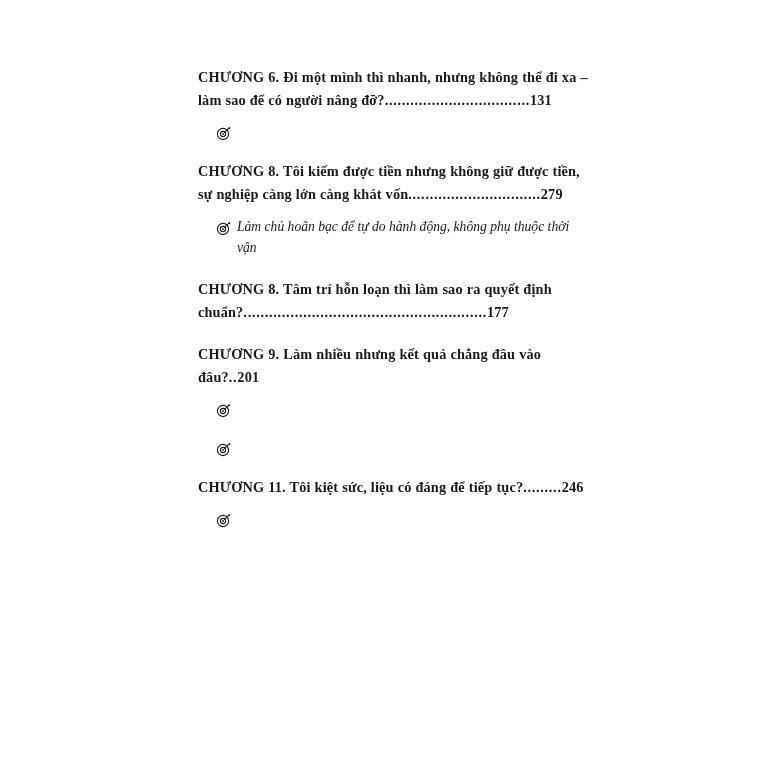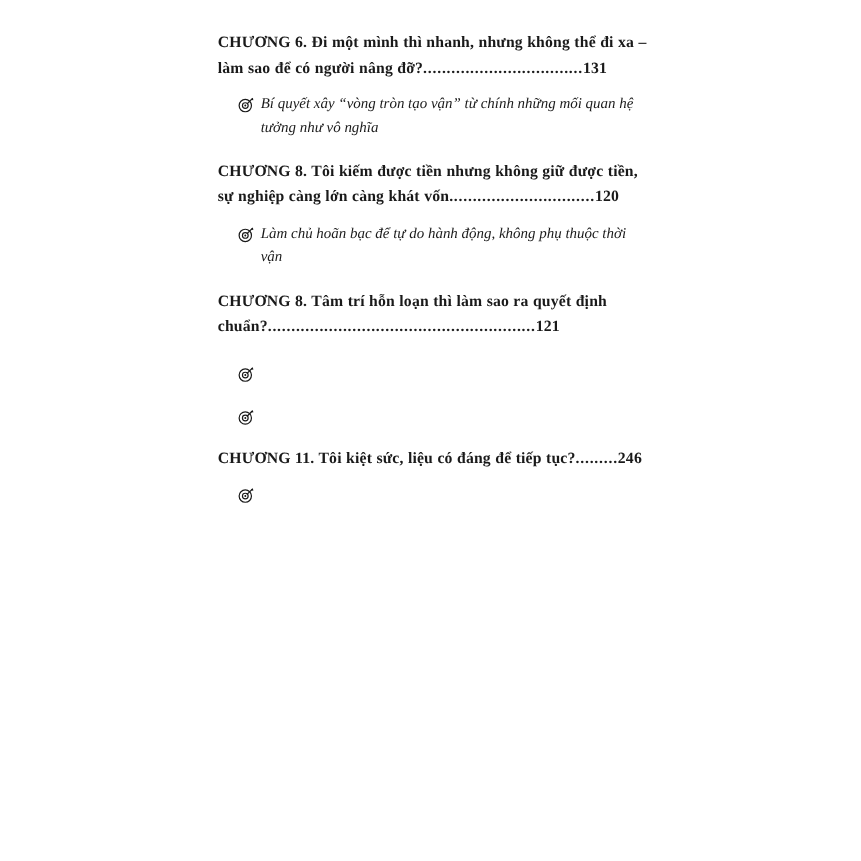--- a/index.html
+++ b/index.html
@@ -12,21 +12,21 @@
     background: #ffffff;
     font-family: "Liberation Serif", serif;
     color: #1a1a1a;
     overflow: hidden;
   }
   .page {
     position: relative;
     width: 783px;
     height: 783px;
     box-sizing: border-box;
-    padding: 28px 200px 0 198px;
+    padding: 66px 200px 0 198px;
   }
   .toc {
     width: 390px;
   }
   .entry {
     margin-bottom: 19px;
   }
   .entry:last-child {
     margin-bottom: 0;
   }
@@ -83,45 +83,45 @@
       <div class="sub">
         <span class="bullet-icon">
           <svg width="15" height="15" viewBox="0 0 15 15">
               <circle cx="7" cy="8" r="5.6" fill="none" stroke="#1a1a1a" stroke-width="1.1"></circle>
               <circle cx="7" cy="8" r="2.6" fill="none" stroke="#1a1a1a" stroke-width="1.1"></circle>
               <circle cx="7" cy="8" r="0.9" fill="#1a1a1a"></circle>
               <line x1="8.4" y1="6.6" x2="13.6" y2="1.4" stroke="#1a1a1a" stroke-width="1.1"></line>
               <polygon points="13.9,0.9 14.3,3.1 11.8,2.6" fill="#1a1a1a"></polygon>
             </svg>
         </span>
-        <span class="sub-text">Bí quyết xây “vòng tròn tạo vận” từ chính những mối quan hệ tưởng như vô nghĩa</span>
       </div>
     </div>
 
     <div class="entry">
-      <div class="chapter-line"><span class="chapter-title">CHƯƠNG 8.</span> <span class="chapter-title">Tôi kiếm được tiền nhưng không giữ được tiền, sự nghiệp càng lớn càng khát vốn</span><span class="dots">...............................</span><span class="page-num">120</span></div>
+      <div class="chapter-line"><span class="chapter-title">CHƯƠNG 8.</span> <span class="chapter-title">Tôi kiếm được tiền nhưng không giữ được tiền, sự nghiệp càng lớn càng khát vốn</span><span class="dots">...............................</span><span class="page-num">279</span></div>
       <div class="sub">
         <span class="bullet-icon">
           <svg width="15" height="15" viewBox="0 0 15 15">
               <circle cx="7" cy="8" r="5.6" fill="none" stroke="#1a1a1a" stroke-width="1.1"></circle>
               <circle cx="7" cy="8" r="2.6" fill="none" stroke="#1a1a1a" stroke-width="1.1"></circle>
               <circle cx="7" cy="8" r="0.9" fill="#1a1a1a"></circle>
               <line x1="8.4" y1="6.6" x2="13.6" y2="1.4" stroke="#1a1a1a" stroke-width="1.1"></line>
               <polygon points="13.9,0.9 14.3,3.1 11.8,2.6" fill="#1a1a1a"></polygon>
             </svg>
         </span>
         <span class="sub-text">Làm chủ hoãn bạc để tự do hành động, không phụ thuộc thời vận</span>
       </div>
     </div>
 
     <div class="entry">
-      <div class="chapter-line"><span class="chapter-title">CHƯƠNG 8.</span> <span class="chapter-title">Tâm trí hỗn loạn thì làm sao ra quyết định chuẩn?</span><span class="dots">.........................................................</span><span class="page-num">121</span></div>
+      <div class="chapter-line"><span class="chapter-title">CHƯƠNG 8.</span> <span class="chapter-title">Tâm trí hỗn loạn thì làm sao ra quyết định chuẩn?</span><span class="dots">.........................................................</span><span class="page-num">177</span></div>
     </div>
 
     <div class="entry">
+      <div class="chapter-line"><span class="chapter-title">CHƯƠNG 9.</span> <span class="chapter-title">Làm nhiều nhưng kết quả chẳng đâu vào đâu?</span><span class="dots">..</span><span class="page-num">201</span></div>
       <div class="sub">
         <span class="bullet-icon">
           <svg width="15" height="15" viewBox="0 0 15 15">
               <circle cx="7" cy="8" r="5.6" fill="none" stroke="#1a1a1a" stroke-width="1.1"></circle>
               <circle cx="7" cy="8" r="2.6" fill="none" stroke="#1a1a1a" stroke-width="1.1"></circle>
               <circle cx="7" cy="8" r="0.9" fill="#1a1a1a"></circle>
               <line x1="8.4" y1="6.6" x2="13.6" y2="1.4" stroke="#1a1a1a" stroke-width="1.1"></line>
               <polygon points="13.9,0.9 14.3,3.1 11.8,2.6" fill="#1a1a1a"></polygon>
             </svg>
         </span>

